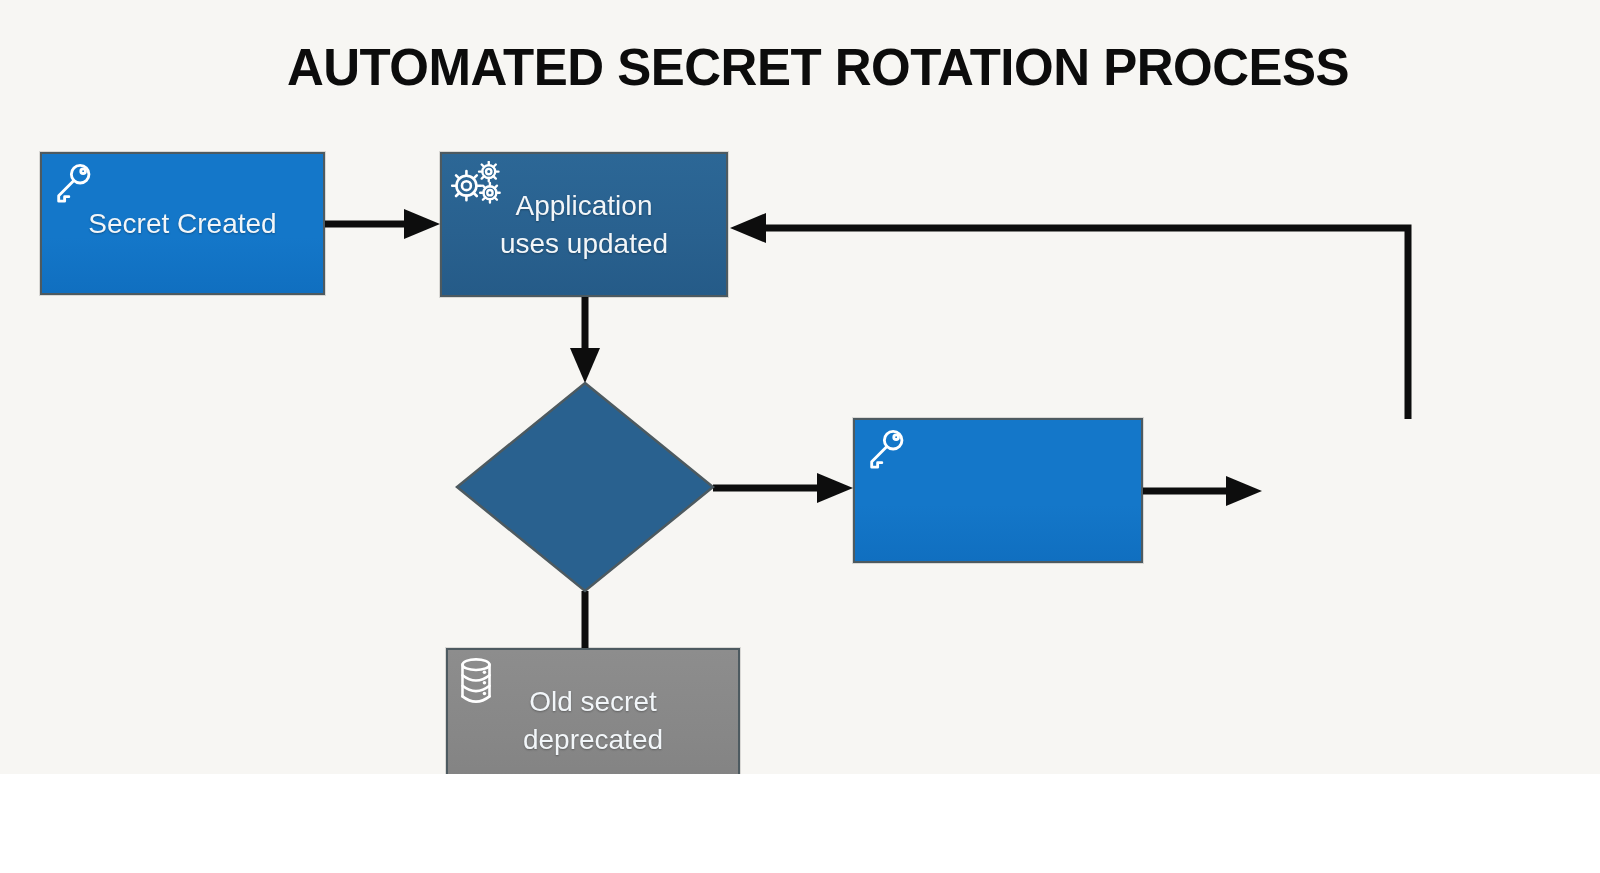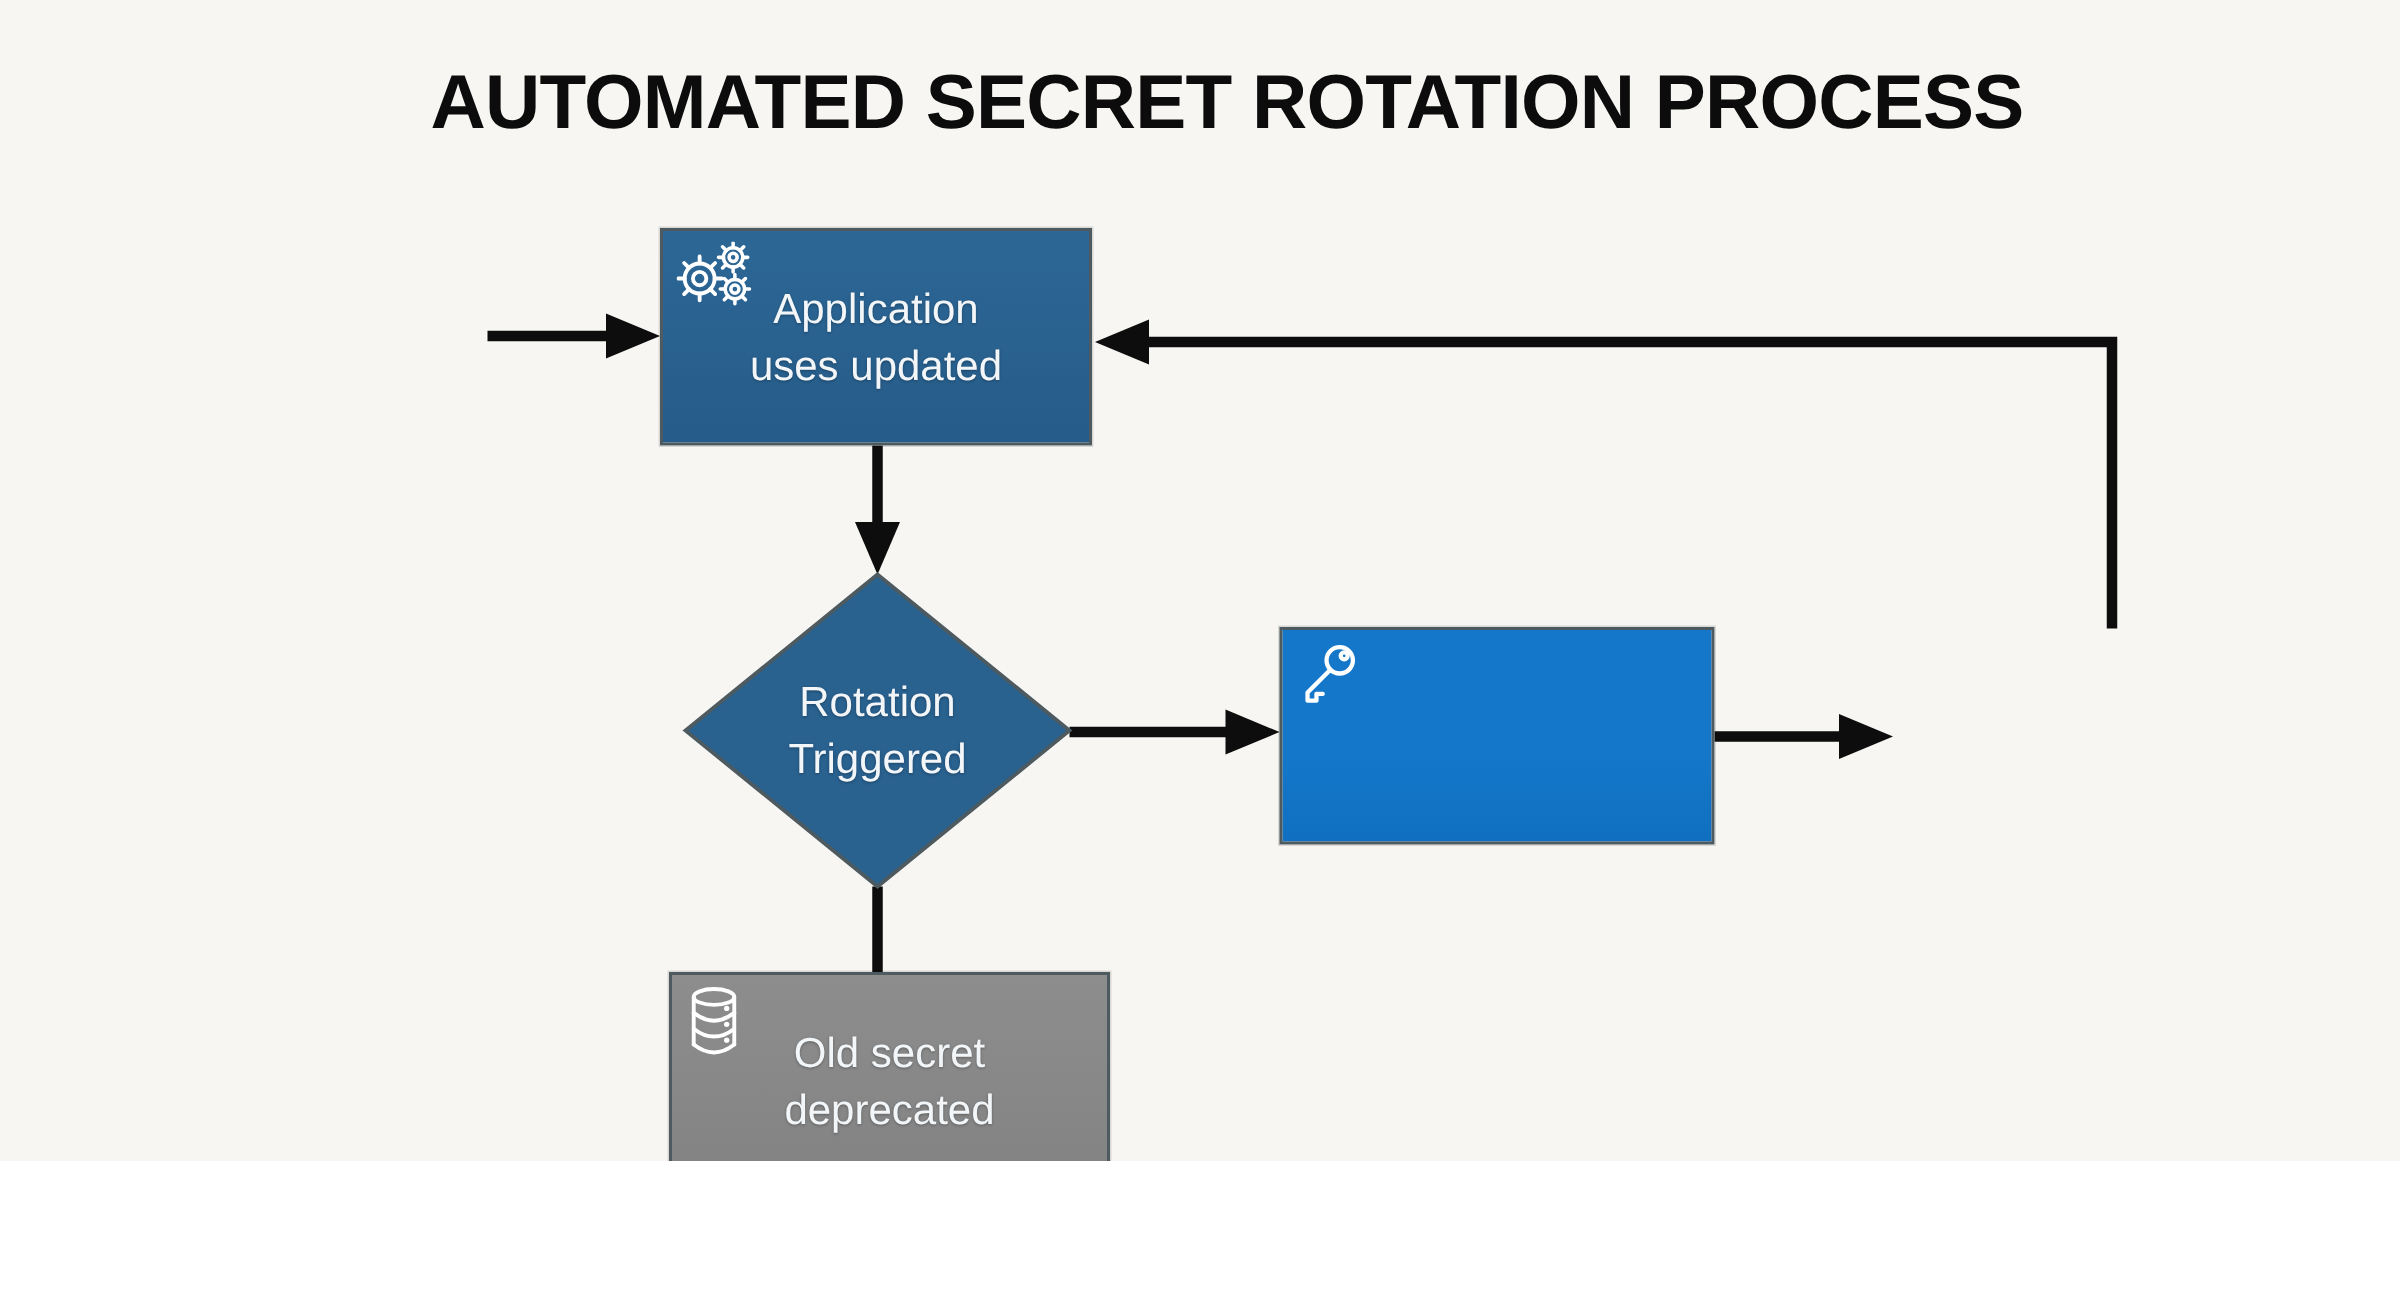--- a/index.html
+++ b/index.html
@@ -110,35 +110,42 @@
     <g>
       <path d="M1143 491H1229"></path>
       <polygon points="1262,491 1226,476 1226,506"></polygon>
     </g>
     <g>
       <path d="M585 591V656"></path>
       <polygon points="585,687 570,652 600,652"></polygon>
     </g>
   </svg>
 
+  <div class="node rect bright" style="left:40px;top:152px;width:285px;height:143px;">
+    <span class="icon" style="width:44px;height:44px;">
+      <svg width="44" height="44">
+          <use href="#sym-key"></use>
+        </svg>
+    </span>
+    <span class="label w250">Secret Created</span>
+  </div>
 
   <div class="node rect dark" style="left:440px;top:152px;width:288px;height:145px;">
     <span class="icon" style="width:52px;height:47px;">
       <svg width="52" height="47">
           <use href="#sym-gears"></use>
         </svg>
     </span>
     <span class="label w200">Application uses updated</span>
   </div>
 
   <div class="node diamond" style="left:447px;top:373px;width:276px;height:228px;">
     <svg class="diamond-shape" width="276" height="228" viewBox="0 0 276 228">
       <polygon class="diamond-poly" points="138,10 266,114 138,218 10,114"></polygon>
     </svg>
-    <span class="label">Rotation Triggered</span>
   </div>
 
   <div class="node rect bright" style="left:853px;top:418px;width:290px;height:145px;">
     <span class="icon" style="width:44px;height:44px;">
       <svg width="44" height="44">
           <use href="#sym-key"></use>
         </svg>
     </span>
   </div>
 

